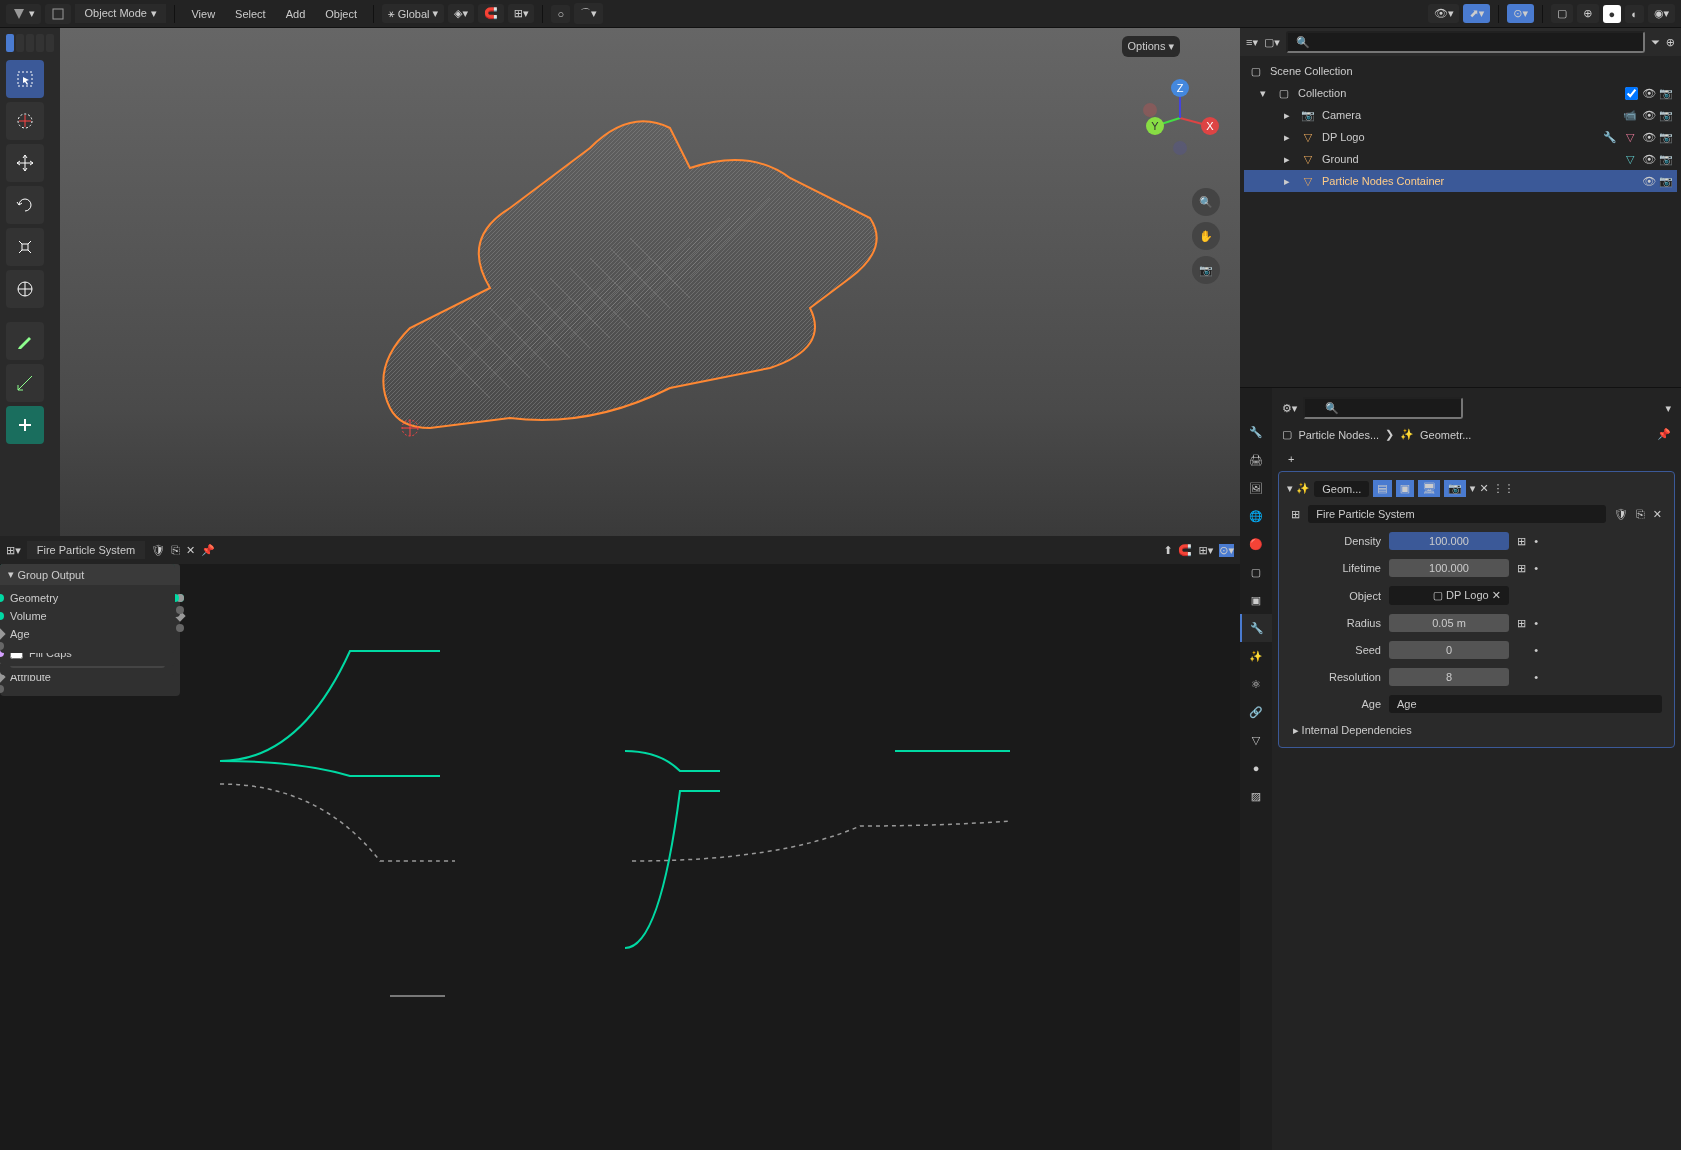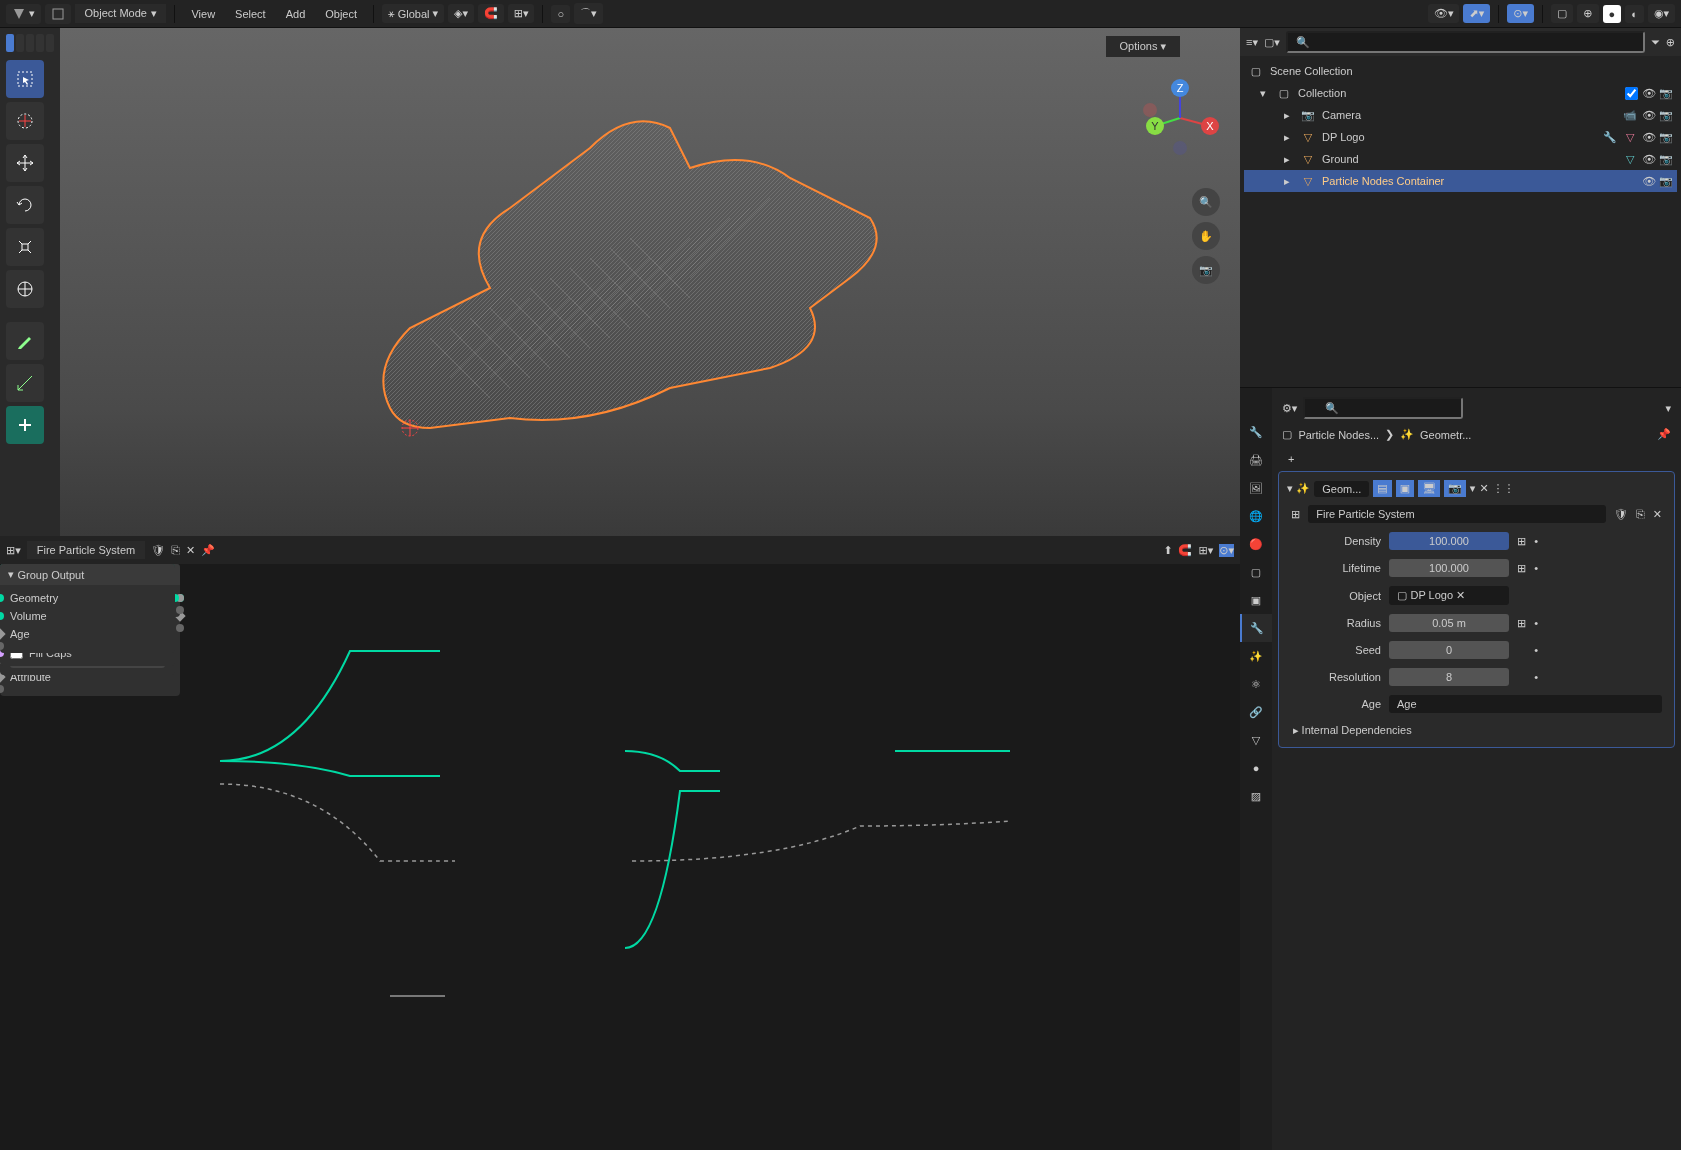--- a/index.html
+++ b/index.html
@@ -15,21 +15,21 @@
 .toolbar-left{width:60px;background:#2a2a2a;padding:6px;display:flex;flex-direction:column;gap:4px}
 .tool-btn{width:38px;height:38px;background:#333;border-radius:4px;display:flex;align-items:center;justify-content:center;cursor:pointer}
 .tool-btn.active{background:#3b5998}
 .tool-group{display:flex;gap:2px;margin-bottom:4px}
 .tool-group .tb{width:18px;height:18px;background:#333;border-radius:2px}
 .tool-group .tb.active{background:#4a7bd0}
 .vp-canvas{flex:1;background:linear-gradient(180deg,#666 0%,#4a4a4a 75%,#3a3a3a 100%);position:relative}
 .vp-info{position:absolute;top:8px;left:10px}
 .vp-title{color:#fff;font-size:13px;margin-bottom:4px}
 .vp-sub{color:#ddd;font-size:13px}
-.options-btn{position:absolute;top:8px;right:60px;background:#2a2a2a;padding:4px 14px;border-radius:0}
+.options-btn{position:absolute;top:8px;right:60px;background:#2a2a2a;padding:4px 6px;border-radius:6px}
 .gizmo{position:absolute;top:50px;right:20px;width:80px;height:80px}
 .vp-btns{position:absolute;top:160px;right:20px;display:flex;flex-direction:column;gap:6px}
 .vp-btn{width:28px;height:28px;background:#444;border-radius:14px;display:flex;align-items:center;justify-content:center}
 .mesh-render{position:absolute;top:60px;left:250px;width:600px;height:380px}
 .node-editor{flex:1;background:#1a1a1a;position:relative;overflow:hidden}
 .ne-header{height:28px;background:#232323;display:flex;align-items:center;padding:0 6px;gap:6px}
 .ne-header .tree-name{background:#2a2a2a;padding:3px 10px}
 .node{position:absolute;background:#303030;border-radius:4px;min-width:140px}
 .node-hdr{background:#1a6e5e;padding:4px 8px;border-radius:4px 4px 0 0;display:flex;align-items:center;gap:4px}
 .node-hdr.gray{background:#3a3a3a}
@@ -542,21 +542,21 @@
               <span>•</span>
             </div>
         <div class="mod-field">
               <span class="lbl">Lifetime</span>
               <span class="val">100.000</span>
               <span>⊞</span>
               <span>•</span>
             </div>
         <div class="mod-field">
               <span class="lbl">Object</span>
-              <span class="val" style="text-align:left;background:#1a1a1a">▢ <span>DP Logo</span> ✕</span>
+              <span class="val" style="text-align:right;background:#1a1a1a">▢ <span>DP Logo</span> ✕</span>
             </div>
         <div class="mod-field">
               <span class="lbl">Radius</span>
               <span class="val">0.05 m</span>
               <span>⊞</span>
               <span>•</span>
             </div>
         <div class="mod-field">
               <span class="lbl">Seed</span>
               <span class="val">0</span>

